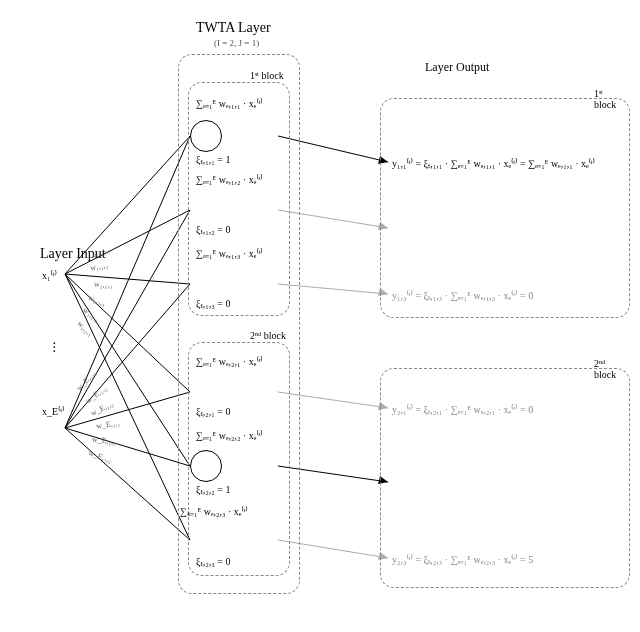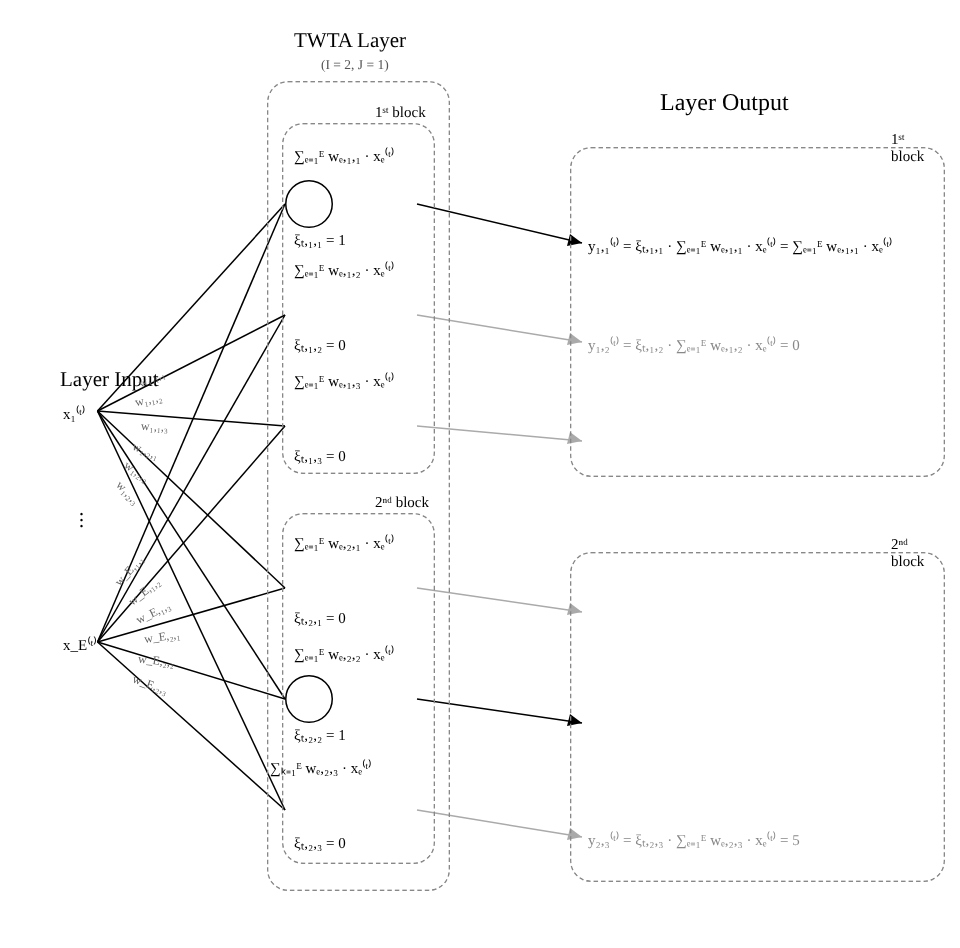--- a/index.html
+++ b/index.html
@@ -56,35 +56,35 @@
   </g>
   <g class="gray">
     <line x1="278" y1="540" x2="388" y2="558"></line>
         <polygon points="388,558 380,552 378,560"></polygon>
   </g>
 </svg>
 
 <div class="abs" style="left:196px;top:20px;font-size:14px">TWTA Layer</div>
 <div class="abs tiny" style="left:214px;top:38px">(I = 2, J = 1)</div>
 <div class="abs" style="left:40px;top:246px;font-size:14px">Layer Input</div>
-<div class="abs" style="left:440px;top:60px;font-size:16px">Layer Output</div>
+<div class="abs" style="left:425px;top:60px;font-size:12px">Layer Output</div>
 
 <div class="abs dashed" style="left:178px;top:54px;width:120px;height:538px"></div>
 <div class="abs dashed" style="left:188px;top:82px;width:100px;height:232px"></div>
 <div class="abs blocklbl" style="left:250px;top:70px">1ˢᵗ block</div>
 <div class="abs dashed" style="left:188px;top:342px;width:100px;height:232px"></div>
 <div class="abs blocklbl" style="left:250px;top:330px">2ⁿᵈ block</div>
 
 <div class="abs dashed" style="left:380px;top:98px;width:248px;height:218px"></div>
 <div class="abs blocklbl" style="left:594px;top:88px">1ˢᵗ block</div>
 <div class="abs dashed" style="left:380px;top:368px;width:248px;height:218px"></div>
 <div class="abs blocklbl" style="left:594px;top:358px">2ⁿᵈ block</div>
 
 <div class="abs small" style="left:42px;top:268px">x₁⁽ᵗ⁾</div>
-<div class="abs small" style="left:42px;top:422px">x_E⁽ᵗ⁾</div>
+<div class="abs small" style="left:42px;top:404px">x_E⁽ᵗ⁾</div>
 <div class="abs dots" style="left:52px;top:342px">·<br>·<br>·</div>
 
 <div class="abs lbl" style="left:92px;top:248px;transform:rotate(-24deg)">w₁,₁,₁</div>
 <div class="abs lbl" style="left:90px;top:262px;transform:rotate(-12deg)">w₁,₁,₂</div>
 <div class="abs lbl" style="left:94px;top:280px;transform:rotate(3deg)">w₁,₁,₃</div>
 <div class="abs lbl" style="left:88px;top:296px;transform:rotate(22deg)">w₁,₂,₁</div>
 <div class="abs lbl" style="left:82px;top:310px;transform:rotate(35deg)">w₁,₂,₂</div>
 <div class="abs lbl" style="left:76px;top:324px;transform:rotate(46deg)">w₁,₂,₃</div>
 
 <div class="abs lbl" style="left:74px;top:376px;transform:rotate(-48deg)">w_E,₁,₁</div>
@@ -108,16 +108,17 @@
 <div class="abs small" style="left:196px;top:404px">ξₜ,₂,₁ = 0</div>
 
 <div class="abs small" style="left:196px;top:428px">∑ₑ₌₁ᴱ wₑ,₂,₂ · xₑ⁽ᵗ⁾</div>
 <div class="circle" style="left:190px;top:450px"></div>
 <div class="abs small" style="left:196px;top:482px">ξₜ,₂,₂ = 1</div>
 
 <div class="abs small" style="left:180px;top:504px">∑ₖ₌₁ᴱ wₑ,₂,₃ · xₑ⁽ᵗ⁾</div>
 <div class="abs small" style="left:196px;top:554px">ξₜ,₂,₃ = 0</div>
 
 <div class="abs small" style="left:392px;top:156px;width:230px">y₁,₁⁽ᵗ⁾ = ξₜ,₁,₁ · ∑ₑ₌₁ᴱ wₑ,₁,₁ · xₑ⁽ᵗ⁾ = ∑ₑ₌₁ᴱ wₑ,₁,₁ · xₑ⁽ᵗ⁾</div>
-<div class="abs small" style="left:392px;top:222px;width:230px;color:#888">y₁,₂⁽ᵗ⁾ = ξₜ,₁,₂ · ∑ₑ₌₁ᴱ wₑ,₁,₂ · xₑ⁽ᵗ⁾ = 0</div>
+<div class="abs small" style="left:392px;top:288px;width:230px;color:#888">y₁,₃⁽ᵗ⁾ = ξₜ,₁,₃ · ∑ₑ₌₁ᴱ wₑ,₁,₃ · xₑ⁽ᵗ⁾ = 0</div>
+<div class="abs small" style="left:392px;top:402px;width:230px;color:#888">y₂,₁⁽ᵗ⁾ = ξₜ,₂,₁ · ∑ₑ₌₁ᴱ wₑ,₂,₁ · xₑ⁽ᵗ⁾ = 0</div>
 <div class="abs small" style="left:392px;top:552px;width:230px;color:#888">y₂,₃⁽ᵗ⁾ = ξₜ,₂,₃ · ∑ₑ₌₁ᴱ wₑ,₂,₃ · xₑ⁽ᵗ⁾ = 5</div>
 
 </div>
 
 </body></html>

